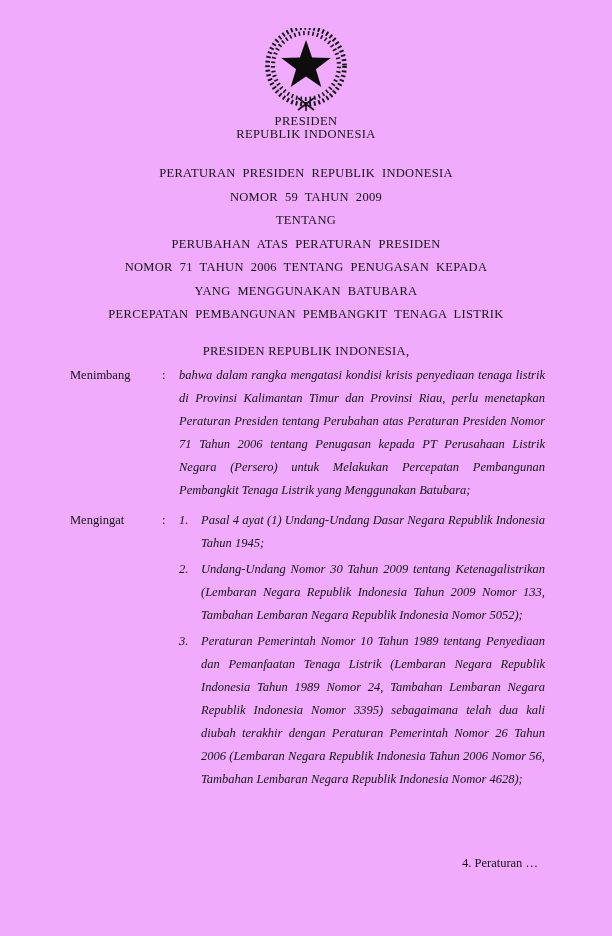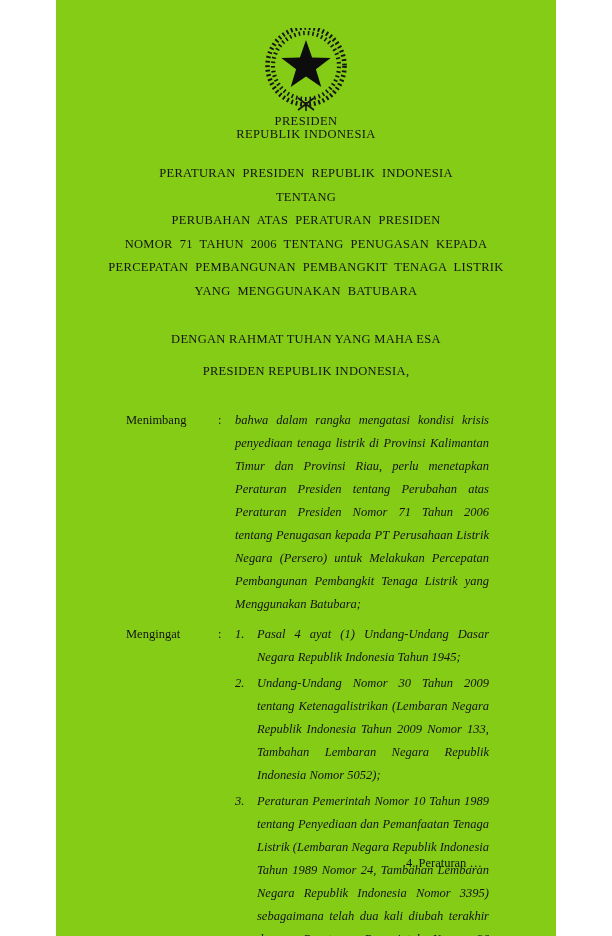--- a/index.html
+++ b/index.html
@@ -2,24 +2,24 @@
 <html><head>
 <meta charset="utf-8">
 <style>
   html, body {
     margin: 0;
     padding: 0;
     background: #ffffff;
   }
   .page {
     position: relative;
-    width: 500px;
+    width: 612px;
     height: 936px;
     margin: 0 auto;
-    background: #84cc16;
+    background: #f0abfc;
     color: #131313;
     font-family: "Liberation Serif", "DejaVu Serif", serif;
     font-size: 12.5px;
     overflow: hidden;
     box-sizing: border-box;
     padding-top: 28px;
   }
   .seal {
     width: 94px;
     height: 84px;
@@ -44,21 +44,21 @@
     text-align: center;
     margin-top: 29px;
     letter-spacing: 0.3px;
   }
   .salutation {
     text-align: center;
     margin-top: 17px;
     letter-spacing: 0.3px;
   }
   .considerations {
-    margin-top: 30px;
+    margin-top: 5px;
     padding: 0 67px 0 70px;
   }
   .section {
     display: grid;
     grid-template-columns: 92px 17px 1fr;
     align-items: start;
   }
   .section + .section { margin-top: 7px; }
   .section .label,
   .section .colon {
@@ -104,28 +104,28 @@
     </svg>
   </div>
 
   <div class="letterhead">
     <div>PRESIDEN</div>
     <div>REPUBLIK INDONESIA</div>
   </div>
 
   <div class="title-block">
     <div>PERATURAN PRESIDEN REPUBLIK INDONESIA</div>
+    <div>NOMOR 59 TAHUN 2009</div>
     <div>TENTANG</div>
     <div>PERUBAHAN ATAS PERATURAN PRESIDEN</div>
     <div>NOMOR 71 TAHUN 2006 TENTANG PENUGASAN KEPADA</div>
+    <div>YANG MENGGUNAKAN BATUBARA</div>
     <div>PERCEPATAN PEMBANGUNAN PEMBANGKIT TENAGA LISTRIK</div>
-    <div>YANG MENGGUNAKAN BATUBARA</div>
   </div>
 
-  <div class="invocation">DENGAN RAHMAT TUHAN YANG MAHA ESA</div>
 
   <div class="salutation">PRESIDEN REPUBLIK INDONESIA,</div>
 
   <div class="considerations">
 
     <div class="section">
       <div class="label">Menimbang</div>
       <div class="colon">:</div>
       <div class="content">
         <p>bahwa dalam rangka mengatasi kondisi krisis penyediaan tenaga listrik di Provinsi Kalimantan Timur dan Provinsi Riau,  perlu menetapkan Peraturan Presiden tentang Perubahan atas Peraturan Presiden Nomor 71 Tahun 2006 tentang Penugasan kepada PT Perusahaan Listrik Negara (Persero) untuk Melakukan Percepatan Pembangunan Pembangkit Tenaga Listrik yang Menggunakan Batubara;</p>

